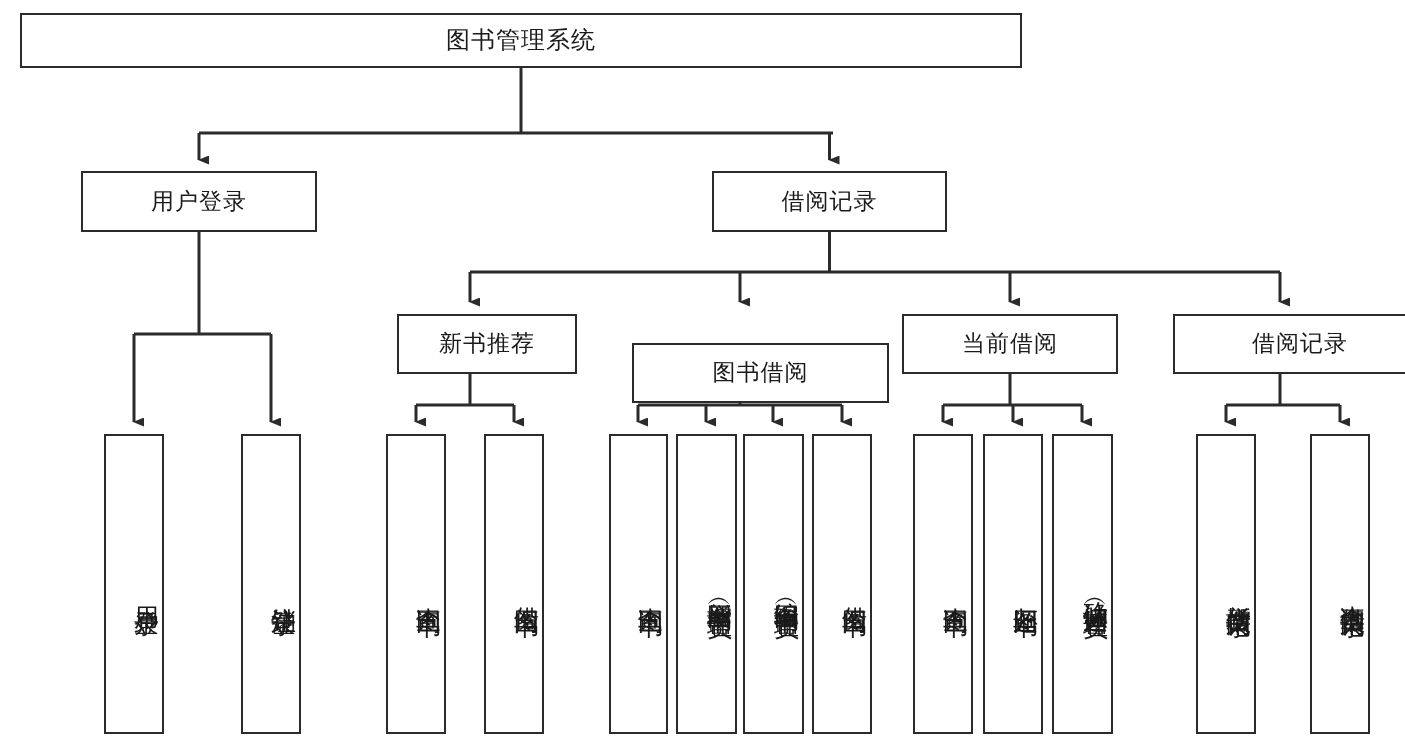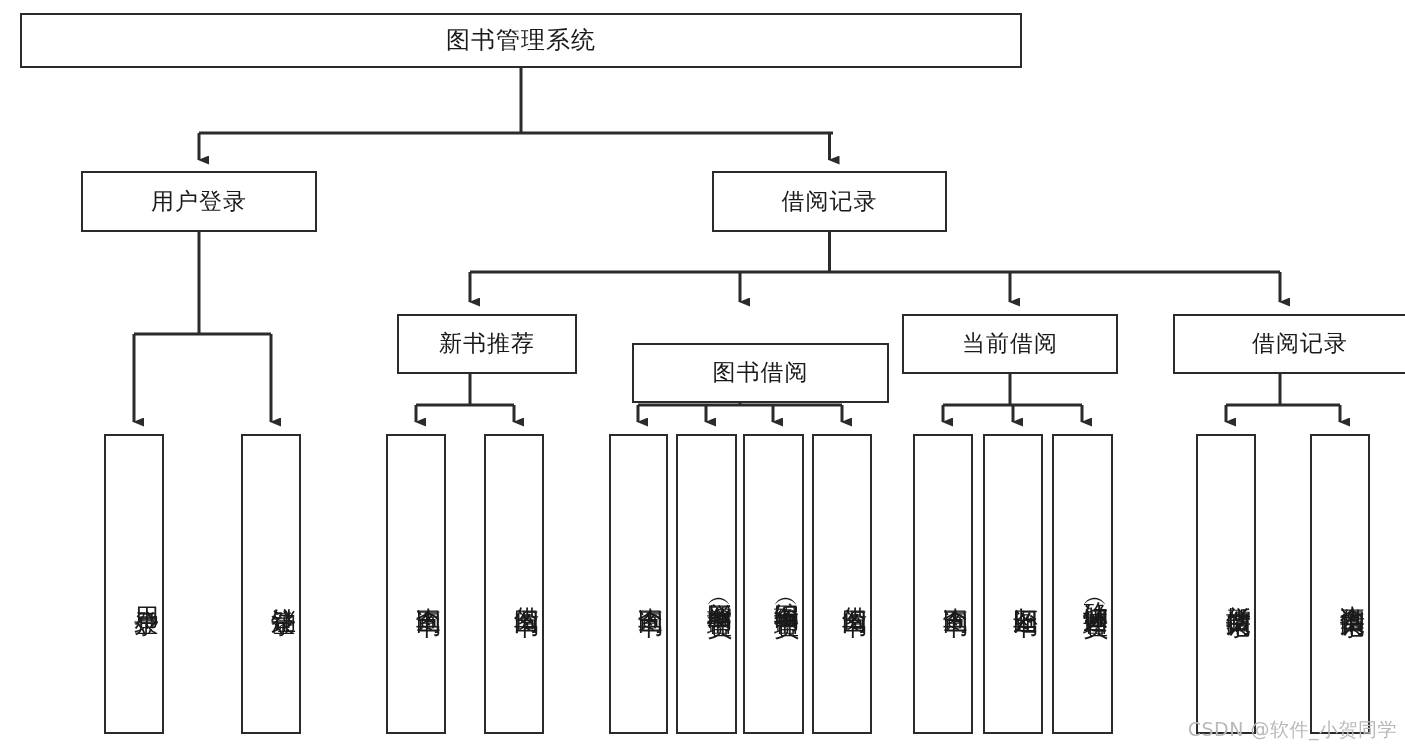--- a/index.html
+++ b/index.html
@@ -131,14 +131,13 @@
   <div class="node vert" style="left: 609px; top: 434px; width: 59px; height: 300px;">查询图书</div>
   <div class="node vert" style="left: 676px; top: 434px; width: 61px; height: 300px;">新增图书（管理员）</div>
   <div class="node vert" style="left: 743px; top: 434px; width: 61px; height: 300px;">编辑图书（管理员）</div>
   <div class="node vert" style="left: 812px; top: 434px; width: 60px; height: 300px;">借阅图书</div>
   <div class="node vert" style="left: 913px; top: 434px; width: 60px; height: 300px;">查询图书</div>
   <div class="node vert" style="left: 983px; top: 434px; width: 60px; height: 300px;">归还图书</div>
   <div class="node vert" style="left: 1052px; top: 434px; width: 61px; height: 300px;">确认归还（管理员）</div>
   <div class="node vert" style="left: 1196px; top: 434px; width: 60px; height: 300px;">新增借阅记录</div>
   <div class="node vert" style="left: 1310px; top: 434px; width: 60px; height: 300px;">查询借阅记录</div>
 
-  <div class="watermark">CSDN @软件_小贺同学</div>
 </div>
 
 </body></html>

